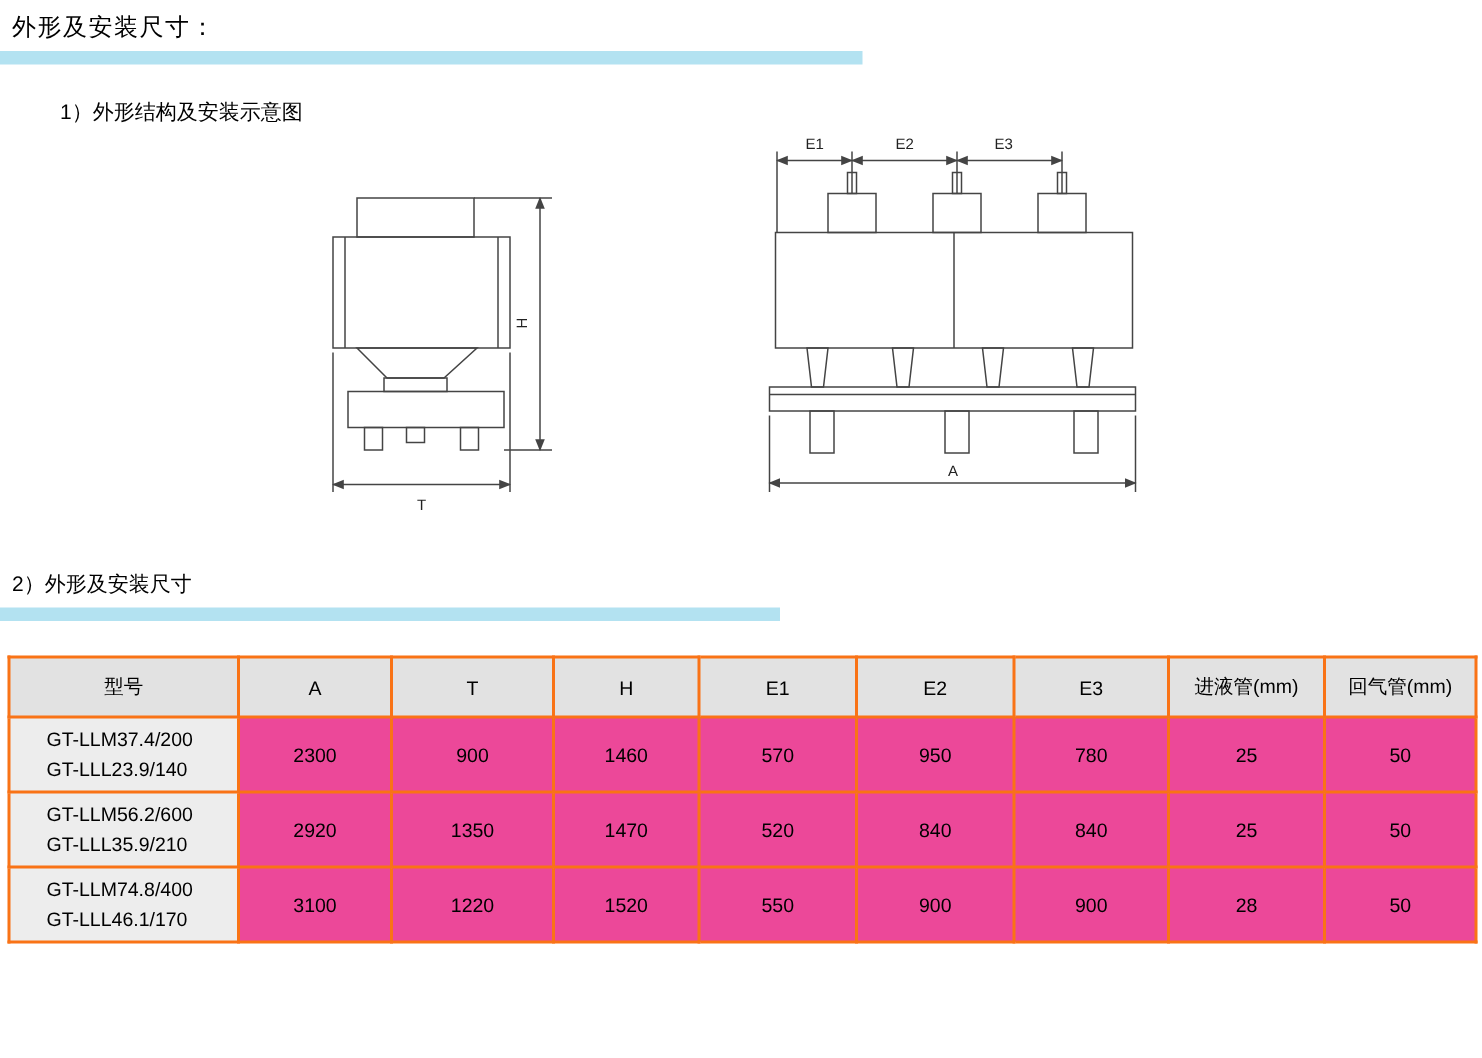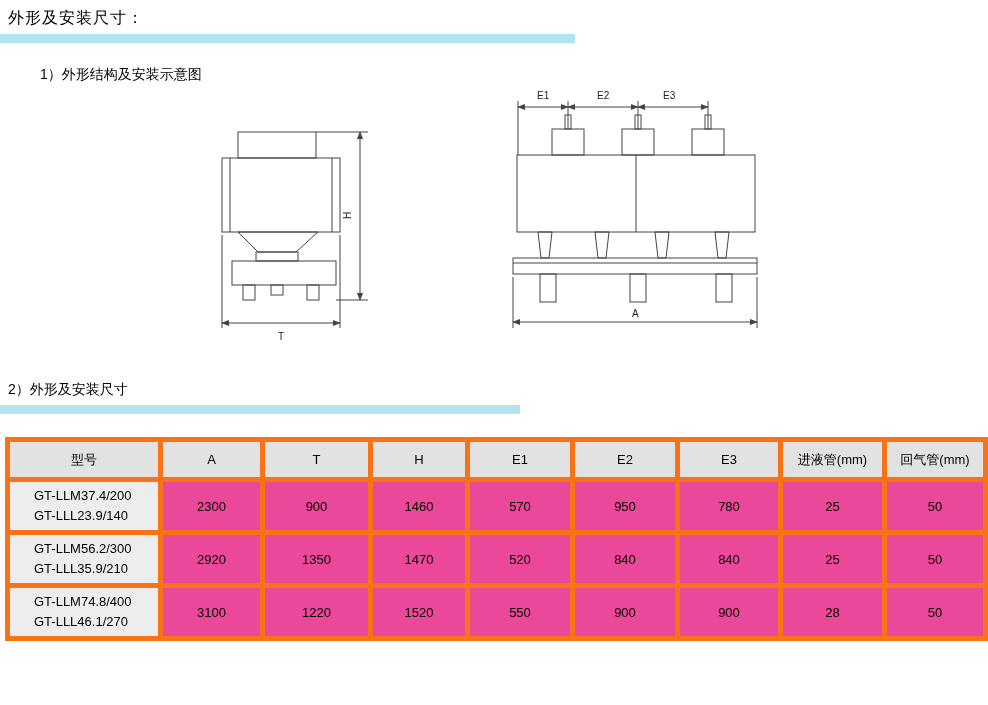--- a/index.html
+++ b/index.html
@@ -19,21 +19,21 @@
   svg.diagrams { position:absolute; left:0; top:85px; }
   svg.diagrams .ln   { stroke:#444; stroke-width:1; fill:none; }
   svg.diagrams .dim  { stroke:#444; stroke-width:1; fill:none; }
   svg.diagrams text  { font-family:"Liberation Sans","DejaVu Sans",sans-serif; font-size:10px; fill:#222; }
 
   table.dims {
     position:absolute; left:5px; top:437px; width:978px;
     border-collapse:collapse; table-layout:fixed; font-size:13px;
   }
   table.dims th, table.dims td {
-    border:5px solid #f97316; text-align:center; padding:4px;
+    border:2px solid #f97316; text-align:center; padding:4px;
   }
   table.dims thead th { background:#e2e2e2; height:40px; font-weight:normal; }
   table.dims td { height:43px; background:#ec4899; }
   table.dims td.model { background:#ededed; text-align:left; padding-left:24px;margin-top:11px; }
   table.dims td.model div { line-height:20px; }
 </style>
 </head>
 <body>
 
 <div class="page">
@@ -154,36 +154,36 @@
         <td>900</td>
         <td>1460</td>
         <td>570</td>
         <td>950</td>
         <td>780</td>
         <td>25</td>
         <td>50</td>
       </tr>
       <tr>
         <td class="model">
-          <div>GT-LLM56.2/300</div>
+          <div>GT-LLM56.2/600</div>
           <div>GT-LLL35.9/210</div>
         </td>
         <td>2920</td>
         <td>1350</td>
         <td>1470</td>
         <td>520</td>
         <td>840</td>
         <td>840</td>
         <td>25</td>
         <td>50</td>
       </tr>
       <tr>
         <td class="model">
           <div>GT-LLM74.8/400</div>
-          <div>GT-LLL46.1/270</div>
+          <div>GT-LLL46.1/170</div>
         </td>
         <td>3100</td>
         <td>1220</td>
         <td>1520</td>
         <td>550</td>
         <td>900</td>
         <td>900</td>
         <td>28</td>
         <td>50</td>
       </tr>

